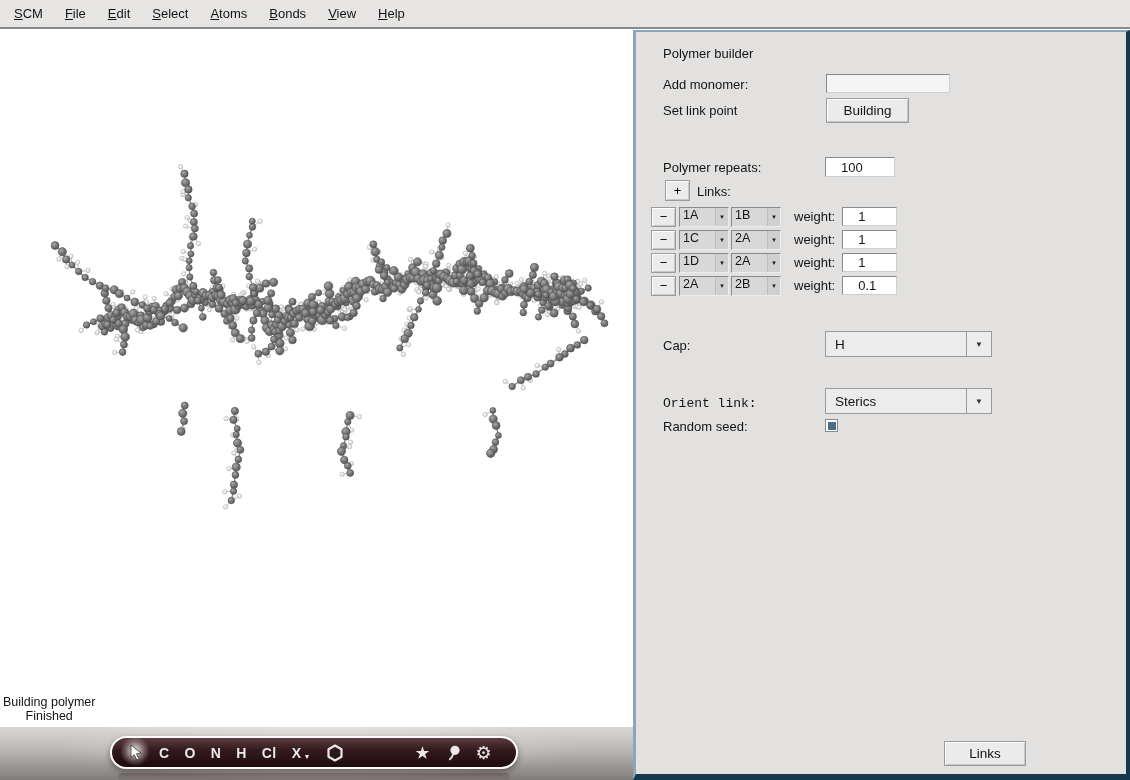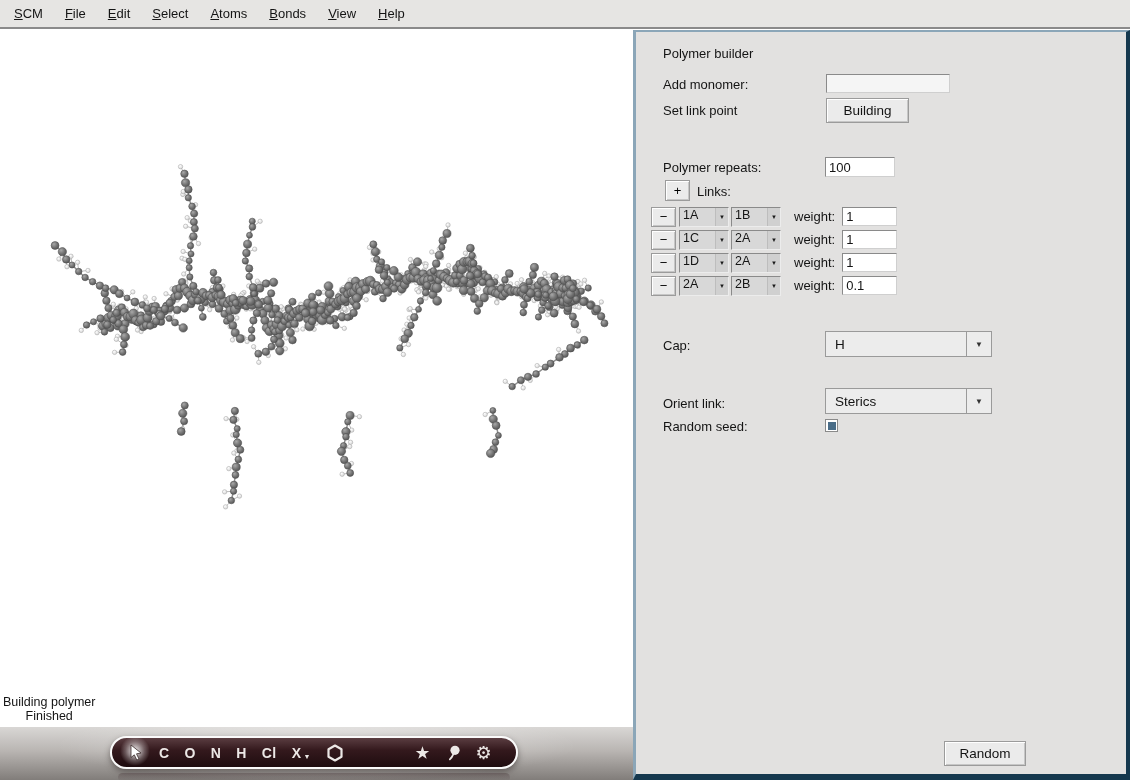--- a/index.html
+++ b/index.html
@@ -39,21 +39,21 @@
 
   
   .panel { position:absolute; left:633px; top:30px; width:497px; height:750px;
     background:#e2e1e0;
     border-top:2px solid #8ba6b8; border-left:3px solid #8ba6b8;
     border-right:4px solid #15384e; border-bottom:6px solid #15384e; }
   .panel .abs { position:absolute;margin-left:13px; }
   .lbl { font-size:13px; color:#141414; white-space:nowrap; }
 
   .tin { border:1px solid; border-color:#8a8a8a #cfcfcf #cfcfcf #8a8a8a; background:#fff;
-    font-family:"Liberation Sans",sans-serif; font-size:13px; padding:1px 3px; color:#141414; }
+    font-family:"Liberation Sans",sans-serif; font-size:13px; padding:1px 15px; color:#141414; }
   .btn { background:#ebebeb; border:1px solid #9b9b9b;
     box-shadow: inset 1px 1px 0 #ffffff, inset -1px -1px 0 #c6c6c6;
     font-family:"Liberation Sans",sans-serif; font-size:13.5px; color:#141414;
     display:flex; align-items:center; justify-content:center; }
 
   .sq-btn { width:25px; height:20px; background:#ebebeb; border:1px solid #9b9b9b;
     box-shadow: inset 1px 1px 0 #fff, inset -1px -1px 0 #c6c6c6;
     font-family:"Liberation Sans",sans-serif; font-size:13px; margin-right:3px; }
 
   #links-rows { position:absolute; left:15px; top:174px; }
@@ -2204,26 +2204,26 @@
         <input class="tin win" value="0.1" style="">
       </div>
     </div>
 
   <div class="abs lbl" style="left:14px; top:306px;">Cap:</div>
   <div class="abs combo-lg" style="left:176px; top:299px;">
     <span class="txt">H</span>
     <span class="arr">▼</span>
   </div>
 
-  <div class="abs lbl" style="left:14px; top:364px;">Orient link:</div>
+  <div class="abs lbl" style="left:14px; top:364px;font-family:Liberation Mono, monospace;">Orient link:</div>
   <div class="abs combo-lg" style="left:176px; top:356px;">
     <span class="txt">Sterics</span>
     <span class="arr">▼</span>
   </div>
 
   <div class="abs lbl" style="left:14px; top:387px;">Random seed:</div>
   <div class="abs swatch" style="left:176px; top:387px;">
     <div class="fill" id="seed-fill" style="background: rgb(74, 109, 136);"></div>
   </div>
 
-  <button class="abs btn" style="left:295px; top:709px; width:82px; height:25px;">Random</button>
+  <button class="abs btn" style="left:295px; top:709px; width:82px; height:25px;">Links</button>
   <button class="abs btn" style="left:397px; top:749px; width:83px; height:31px;border-radius:10px;">Generate</button>
 </div>
 
 </body></html>

